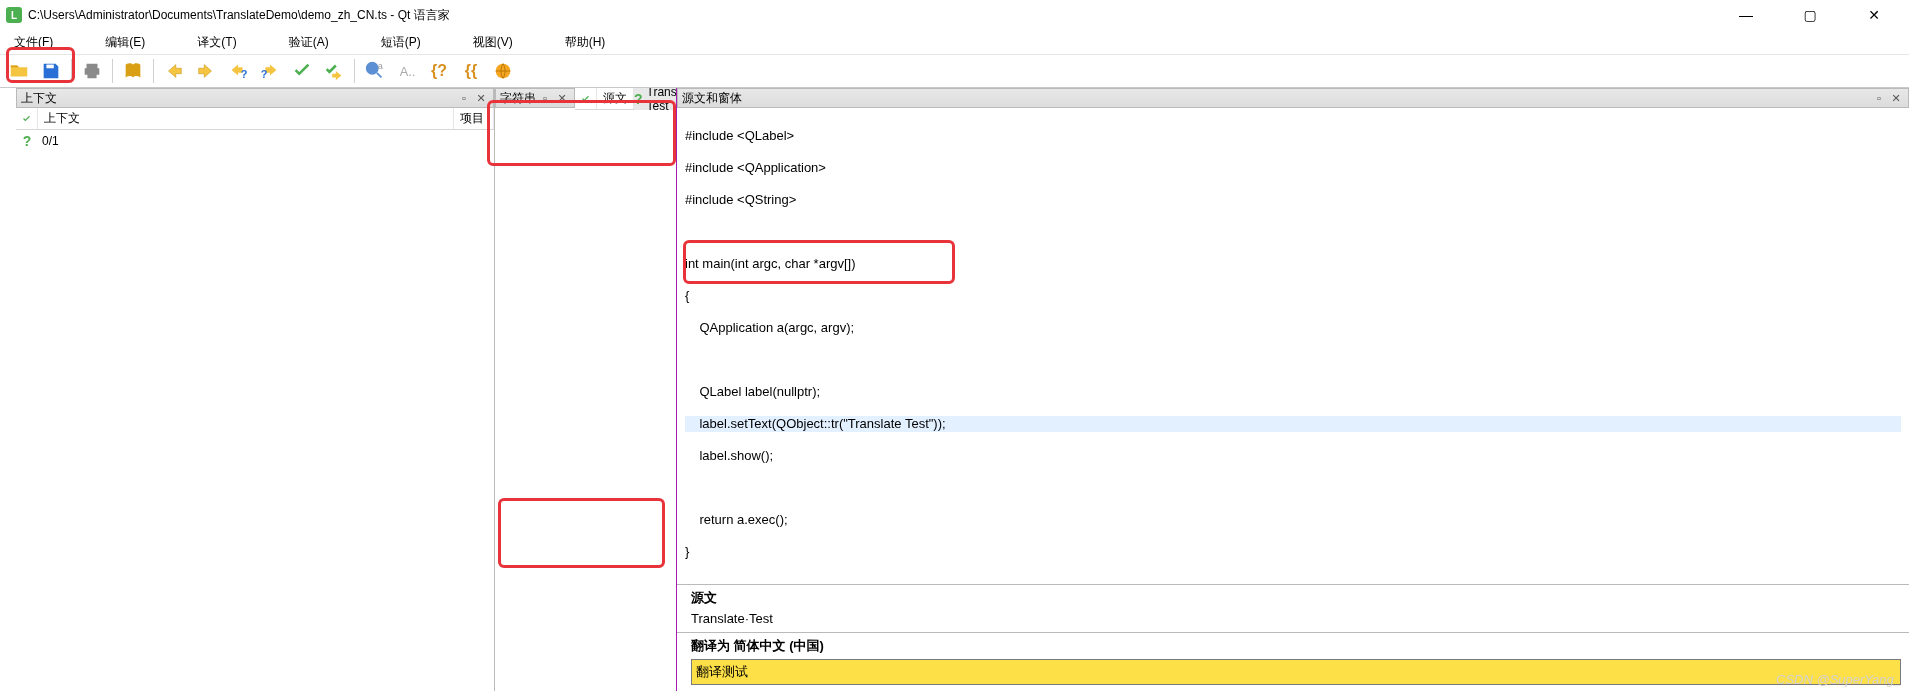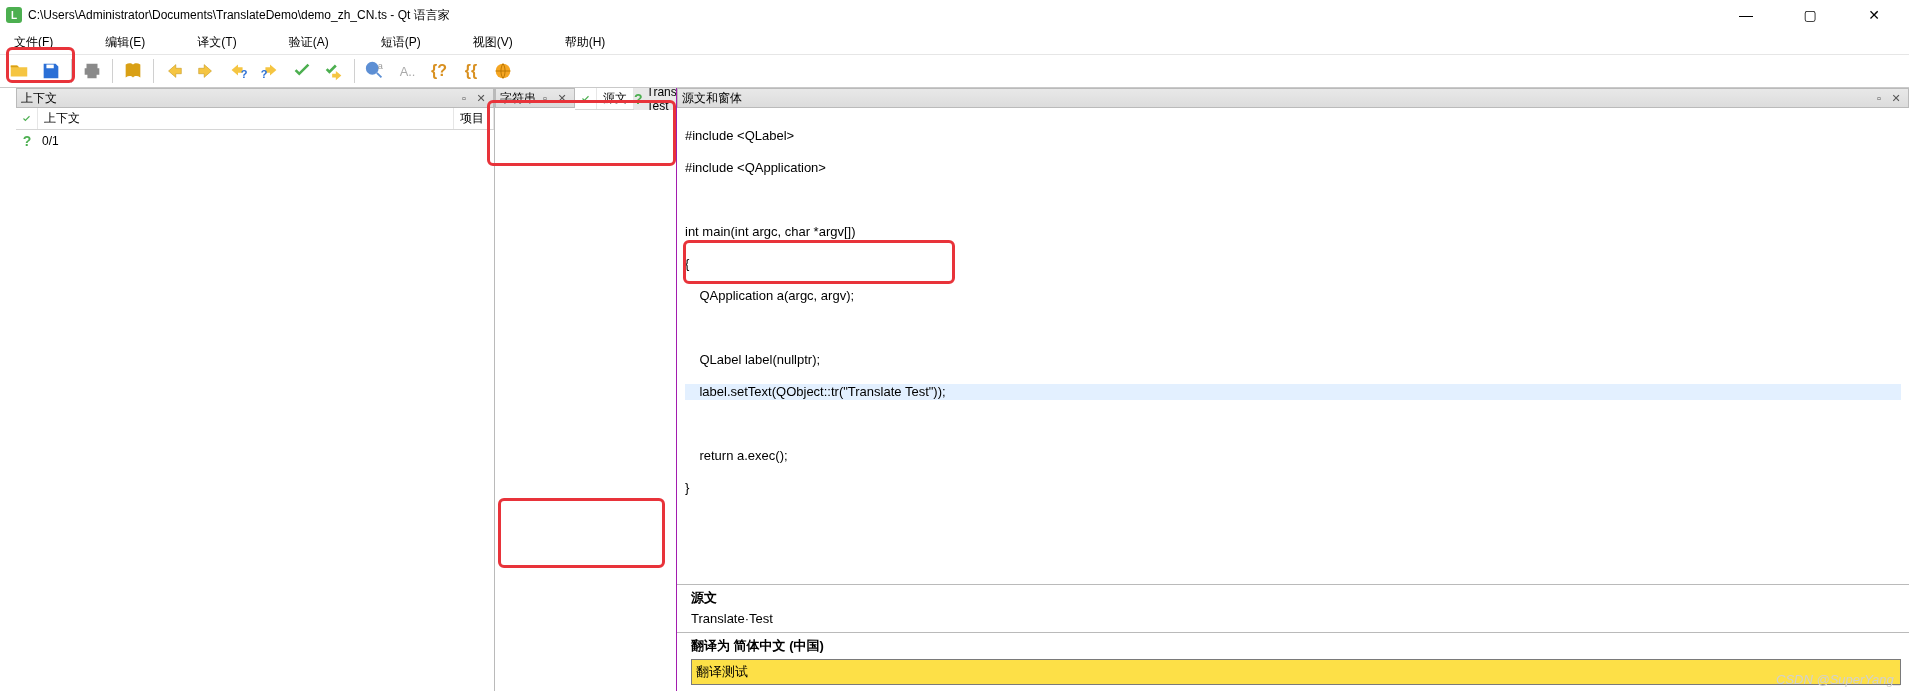--- a/index.html
+++ b/index.html
@@ -242,27 +242,29 @@
   <div class="pane-source">
     <div class="dock-header">
       <span>源文和窗体</span>
       <span class="spacer"></span>
       <div class="dock-btn">▫</div>
       <div class="dock-btn">✕</div>
     </div>
     <div class="code-area">
 <div class="code-line">#include &lt;QLabel&gt;</div>
 <div class="code-line">#include &lt;QApplication&gt;</div>
+<div class="code-line">#include &lt;QString&gt;</div>
 <div class="code-line"></div>
 <div class="code-line">int main(int argc, char *argv[])</div>
 <div class="code-line">{</div>
 <div class="code-line">    QApplication a(argc, argv);</div>
 <div class="code-line"></div>
 <div class="code-line">    QLabel label(nullptr);</div>
 <div class="code-line hl">    label.setText(QObject::tr("Translate Test"));</div>
+<div class="code-line">    label.show();</div>
 <div class="code-line"></div>
 <div class="code-line">    return a.exec();</div>
 <div class="code-line">}</div>
     </div>
 
     <div class="trans-panel">
       <div class="trans-hdr">源文</div>
       <div class="trans-text">Translate·Test</div>
     </div>
     <div class="trans-panel">

